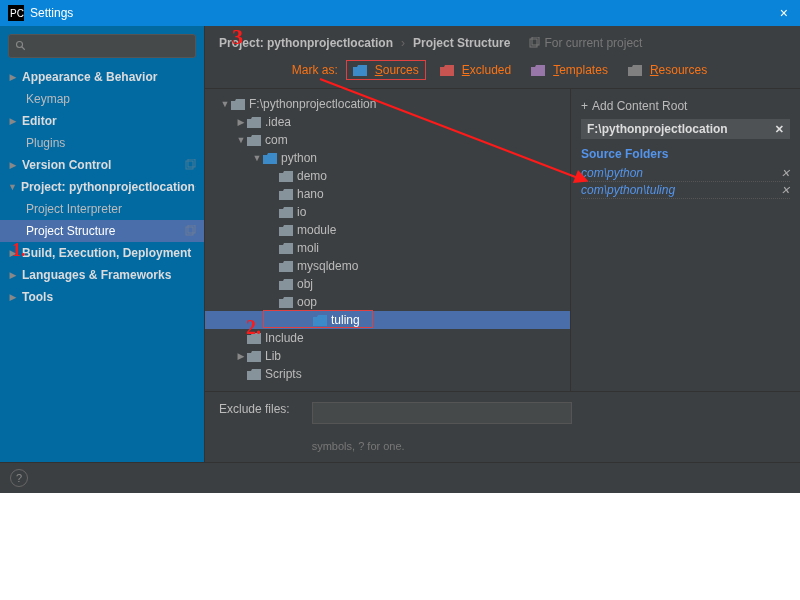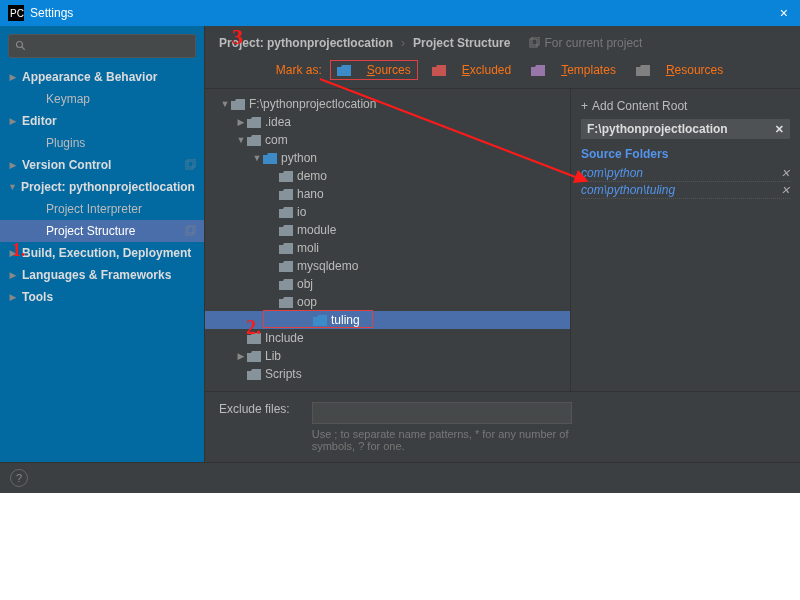--- a/index.html
+++ b/index.html
@@ -16,28 +16,28 @@
 .search input { flex: 1; background: transparent; border: none; outline: none; color: #bbb; font-size: 11px; margin-left: 4px; }
 .tree { flex: 1; font-size: 12px; color: #bbbbbb; }
 .tree-item { display: flex; align-items: center; padding: 4px 8px; cursor: pointer; white-space: nowrap; }
 .tree-item.selected { background: #4a6ea9; color: #fff; }
 .tree-item .chev { width: 10px; display: inline-block; text-align: center; font-size: 9px; margin-right: 4px; color: #888; }
 .tree-item .chev.down::before { content: "▼"; }
 .tree-item .chev.right::before { content: "▶"; }
 .tree-item .lbl { flex: 1; }
 .tree-item.bold .lbl { font-weight: bold; color: #dcdcdc; }
 .tree-item .copy-icon { width: 12px; height: 12px; opacity: 0.5; }
-.indent-1 { padding-left: 32px; }
+.indent-1 { padding-left: 12px; }
 .main { flex: 1; display: flex; flex-direction: column; background: #3c3f41; position: relative; }
 .breadcrumb { display: flex; align-items: center; padding: 10px 14px 4px 14px; font-size: 12px; color: #888; gap: 8px; }
 .breadcrumb .bc { color: #bbbbbb; font-weight: bold; }
 .breadcrumb .sep { color: #666; }
 .breadcrumb .for-proj { color: #777; margin-left: 10px; display: flex; align-items: center; gap: 4px; }
 .markbar { display: flex; align-items: center; padding: 6px 14px 8px 14px; font-size: 12px; color: #f97316; gap: 8px; border-bottom: 1px solid #323232; justify-content: center; }
-.markbar .mark-btn { display: flex; align-items: center; gap: 16px; padding: 2px 6px; cursor: pointer; }
+.markbar .mark-btn { display: flex; align-items: center; gap: 8px; padding: 2px 6px; cursor: pointer; }
 .markbar .mark-btn.boxed { border: 1px solid #e04040; }
 .folder-icon { width: 14px; height: 11px; display: inline-block; }
 .content-row { flex: 1; display: flex; overflow: hidden; }
 .folder-tree { flex: 1; font-size: 12px; color: #bbb; padding: 6px 0; overflow: auto; }
 .f-item { display: flex; align-items: center; padding: 2px 0; cursor: pointer; white-space: nowrap; }
 .f-item .chev { width: 12px; text-align: center; font-size: 9px; color: #888; }
 .f-item .chev.down::before { content: "▼"; }
 .f-item .chev.right::before { content: "▶"; }
 .f-item .lbl { margin-left: 4px; }
 .f-item.selected { background: #4a6ea9; color: #fff; }
@@ -328,21 +328,21 @@
               </div>
             </div>
         </div>
       </div>
 
       <div class="exclude">
         <span>Exclude files:</span>
         <div>
           <input value="" style="">
           <div class="hint">
-            <span>Use ; to separate name patterns, * for any number of</span><br>
+            <br>
             <span>symbols, ? for one.</span>
           </div>
         </div>
       </div>
     </div>
   </div>
 
   <div class="footer">
     <div class="help">?</div>
   </div>

